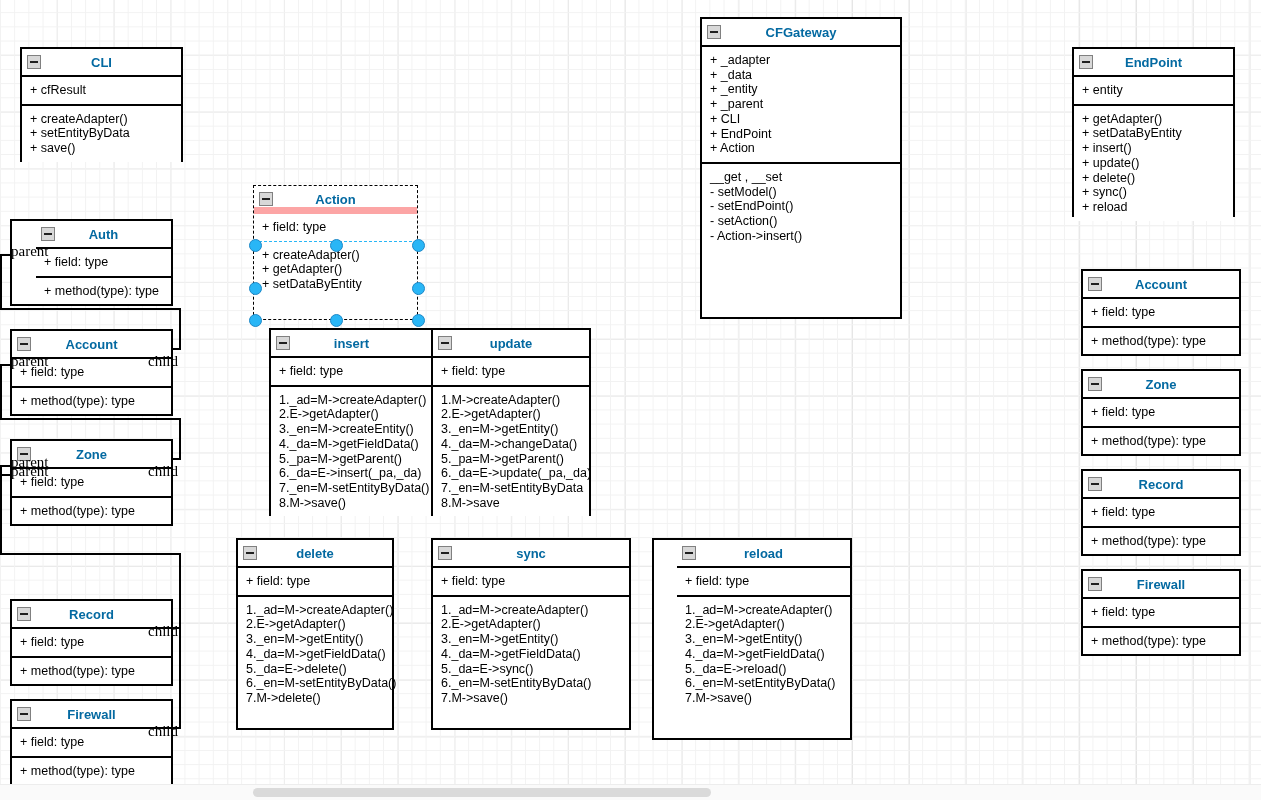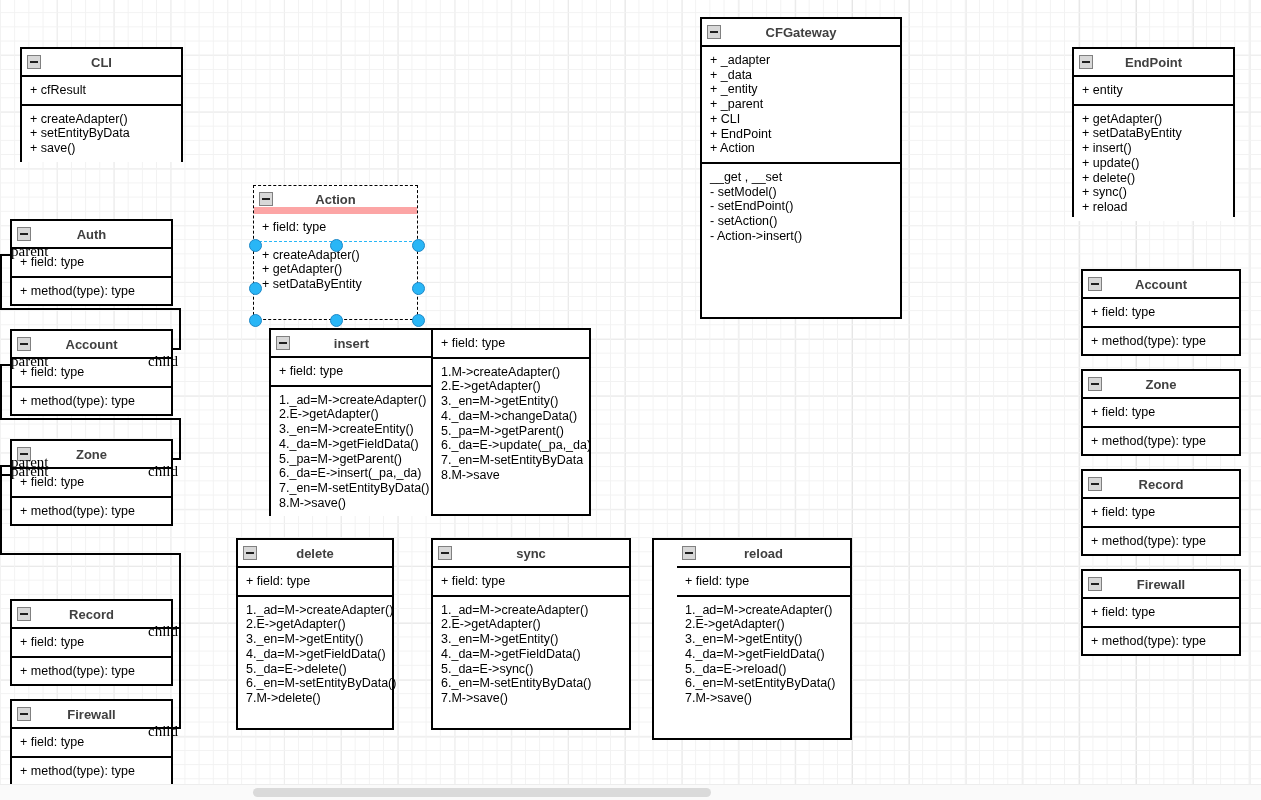--- a/index.html
+++ b/index.html
@@ -42,21 +42,21 @@
     z-index: 5;
   }
   .uml-title {
     position: relative;
     box-sizing: border-box;
     height: 28px;
     line-height: 28px;
     text-align: center;
     font-weight: bold;
     font-size: 13px;
-    color: #404040;
+    color: #0369a1;
     border-bottom: 2px solid #000;
     background: #fff;
     white-space: nowrap;
   }
   .collapse-icon {
     position: absolute;
     left: 5px;
     top: 6px;
     width: 14px;
     height: 14px;
@@ -189,21 +189,21 @@
         <div class="uml-title"><span class="collapse-icon"></span><span>CLI</span></div>
         <div class="uml-sec">
           <span class="row">+ cfResult</span>
         </div>
         <div class="uml-sec divided">
           <span class="row">+ createAdapter()</span>
           <span class="row">+ setEntityByData</span>
           <span class="row">+ save()</span>
         </div>
       </div>
-      <div class="uml" style="left: 10px; top: 219px; width: 163px; height: 87px;">
+      <div class="uml" style="left: 10px; top: 219px; width: 163px; height: 87px; padding-left: 24px;">
         <div class="uml-title"><span class="collapse-icon"></span><span>Auth</span></div>
         <div class="uml-sec">
           <span class="row">+ field: type</span>
         </div>
         <div class="uml-sec divided">
           <span class="row">+ method(type): type</span>
         </div>
       </div>
       <div class="uml" style="left: 10px; top: 329px; width: 163px; height: 87px;">
         <div class="uml-title"><span class="collapse-icon"></span><span>Account</span></div>
@@ -272,20 +272,21 @@
           <span class="row">2.E-&gt;getAdapter()</span>
           <span class="row">3._en=M-&gt;createEntity()</span>
           <span class="row">4._da=M-&gt;getFieldData()</span>
           <span class="row">5._pa=M-&gt;getParent()</span>
           <span class="row">6._da=E-&gt;insert(_pa,_da)</span>
           <span class="row">7._en=M-setEntityByData()</span>
           <span class="row">8.M-&gt;save()</span>
         </div>
       </div>
       <div class="uml" style="left: 431px; top: 328px; width: 160px; height: 188px;">
+        <div class="uml-title"><span class="collapse-icon"></span><span>update</span></div>
         <div class="uml-sec">
           <span class="row">+ field: type</span>
         </div>
         <div class="uml-sec divided">
           <span class="row">1.M-&gt;createAdapter()</span>
           <span class="row">2.E-&gt;getAdapter()</span>
           <span class="row">3._en=M-&gt;getEntity()</span>
           <span class="row">4._da=M-&gt;changeData()</span>
           <span class="row">5._pa=M-&gt;getParent()</span>
           <span class="row">6._da=E-&gt;update(_pa,_da)</span>

